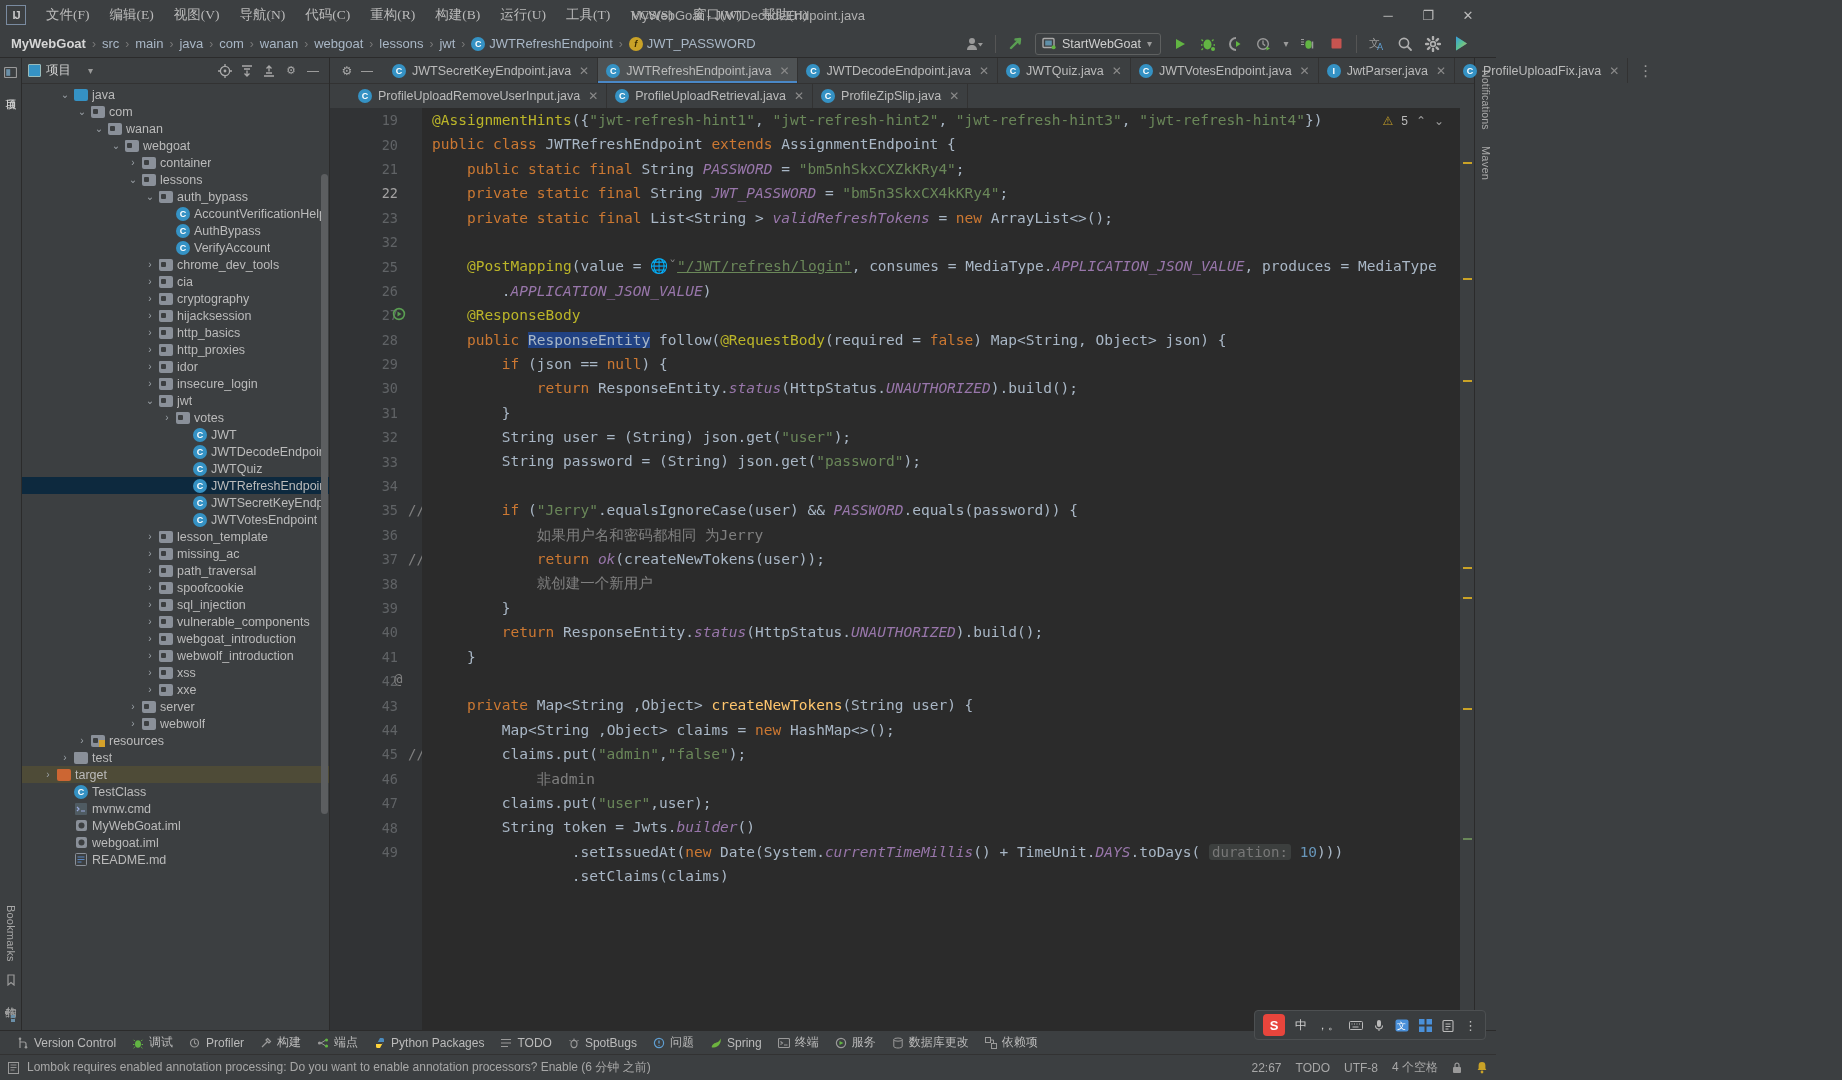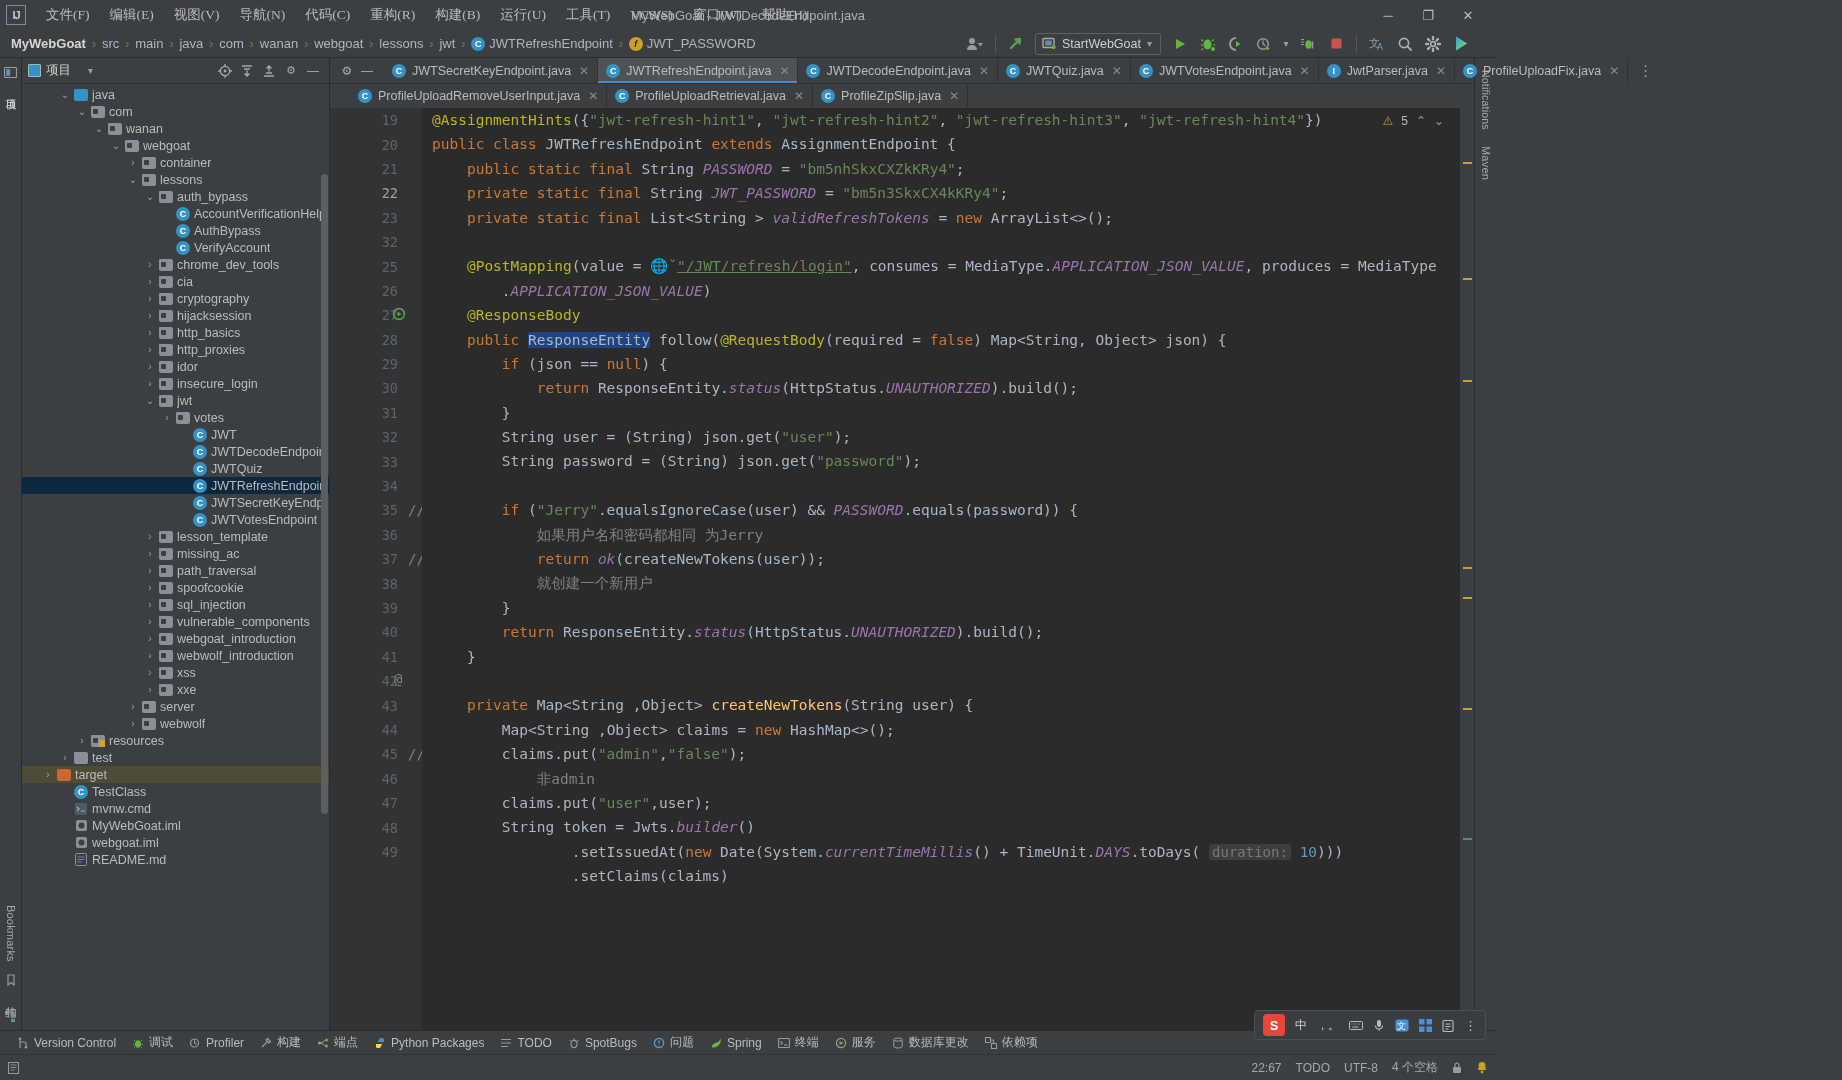--- a/index.html
+++ b/index.html
@@ -954,20 +954,21 @@
       </div>
     </div>
 
   <div class="statusbar">
     <span style="font-size:11px;color:#9a9a9a;">
       <svg width="11" height="12" viewBox="0 0 11 12">
           <rect x="0.5" y="0.5" width="10" height="11" fill="none" stroke="#9a9a9a" stroke-width="1"></rect>
           <path d="M2.5 3h6M2.5 5.5h6M2.5 8h4" stroke="#9a9a9a" stroke-width="0.9"></path>
         </svg>
     </span>
+    <span>Lombok requires enabled annotation processing: Do you want to enable annotation processors? Enable (6 分钟 之前)</span>
     <div class="status-right">
       <span>22:67</span>
       <span>TODO</span>
       <span>UTF-8</span>
       <span>4 个空格</span>
       <span>
         <svg width="10" height="12" viewBox="0 0 10 12">
             <rect x="1" y="5" width="8" height="6" rx="1" fill="#9a9a9a"></rect>
             <path d="M3 5V3.2a2 2 0 0 1 4 0V5" fill="none" stroke="#9a9a9a" stroke-width="1.2"></path>
           </svg>

